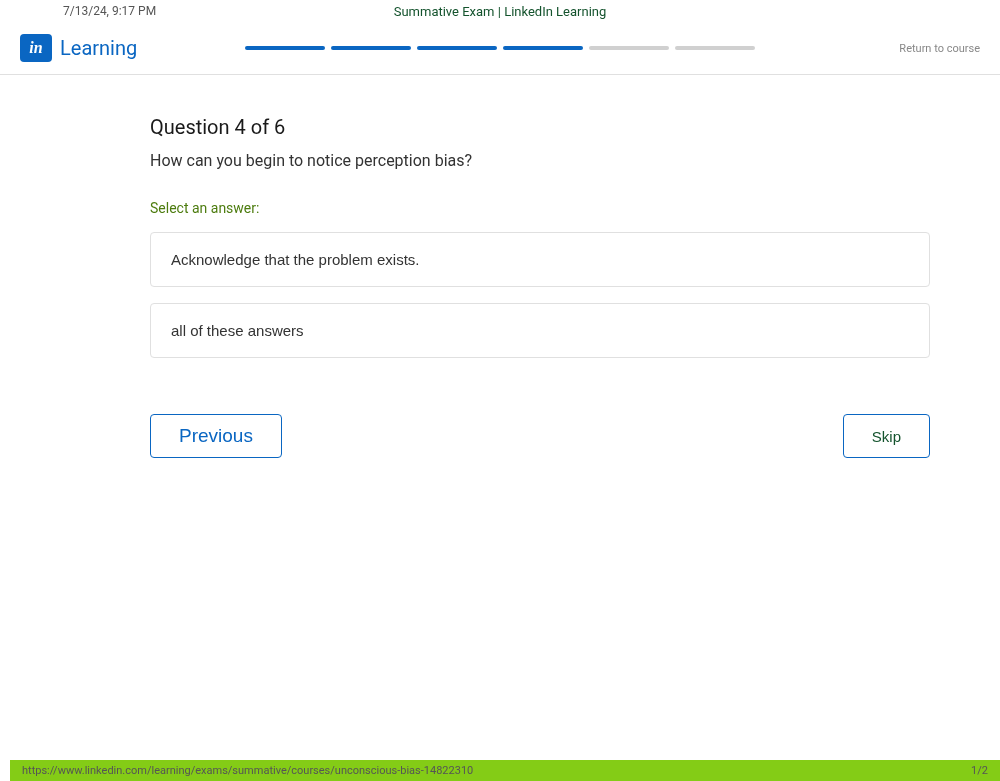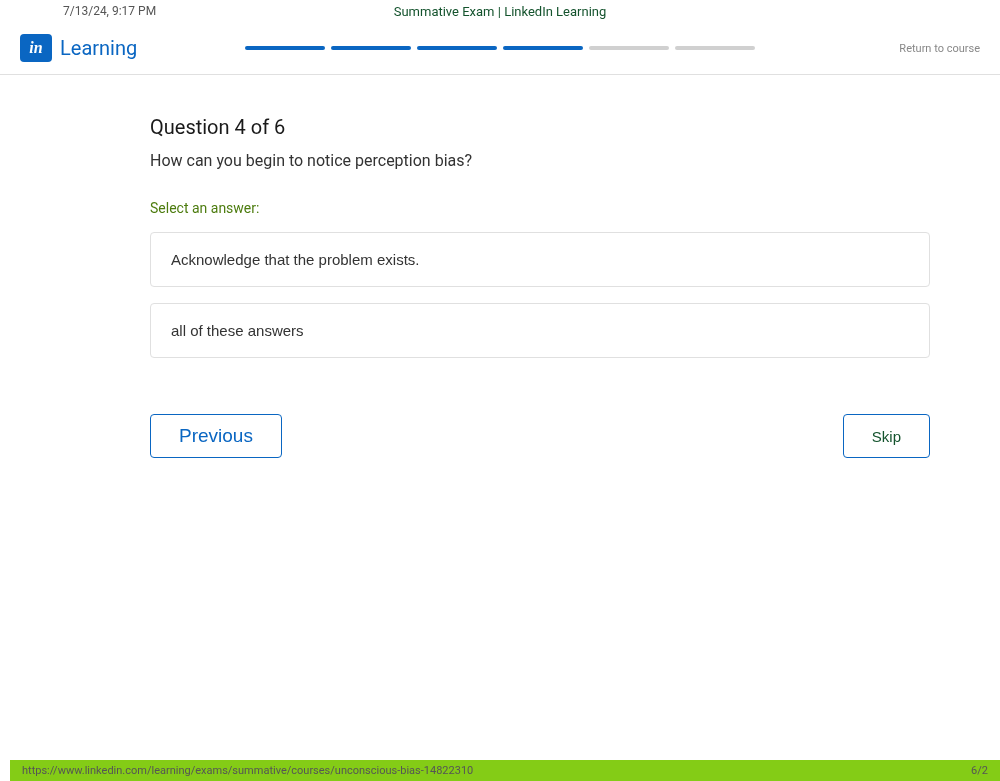--- a/index.html
+++ b/index.html
@@ -227,14 +227,14 @@
   </div>
 
   <div class="navigation-buttons">
     <button class="btn-previous">Previous</button>
     <button class="btn-skip">Skip</button>
   </div>
 </div>
 
 <div class="status-bar">
   <span>https://www.linkedin.com/learning/exams/summative/courses/unconscious-bias-14822310</span>
-  <span>6/2</span>
+  <span>1/2</span>
 </div>
 
 </body></html>

